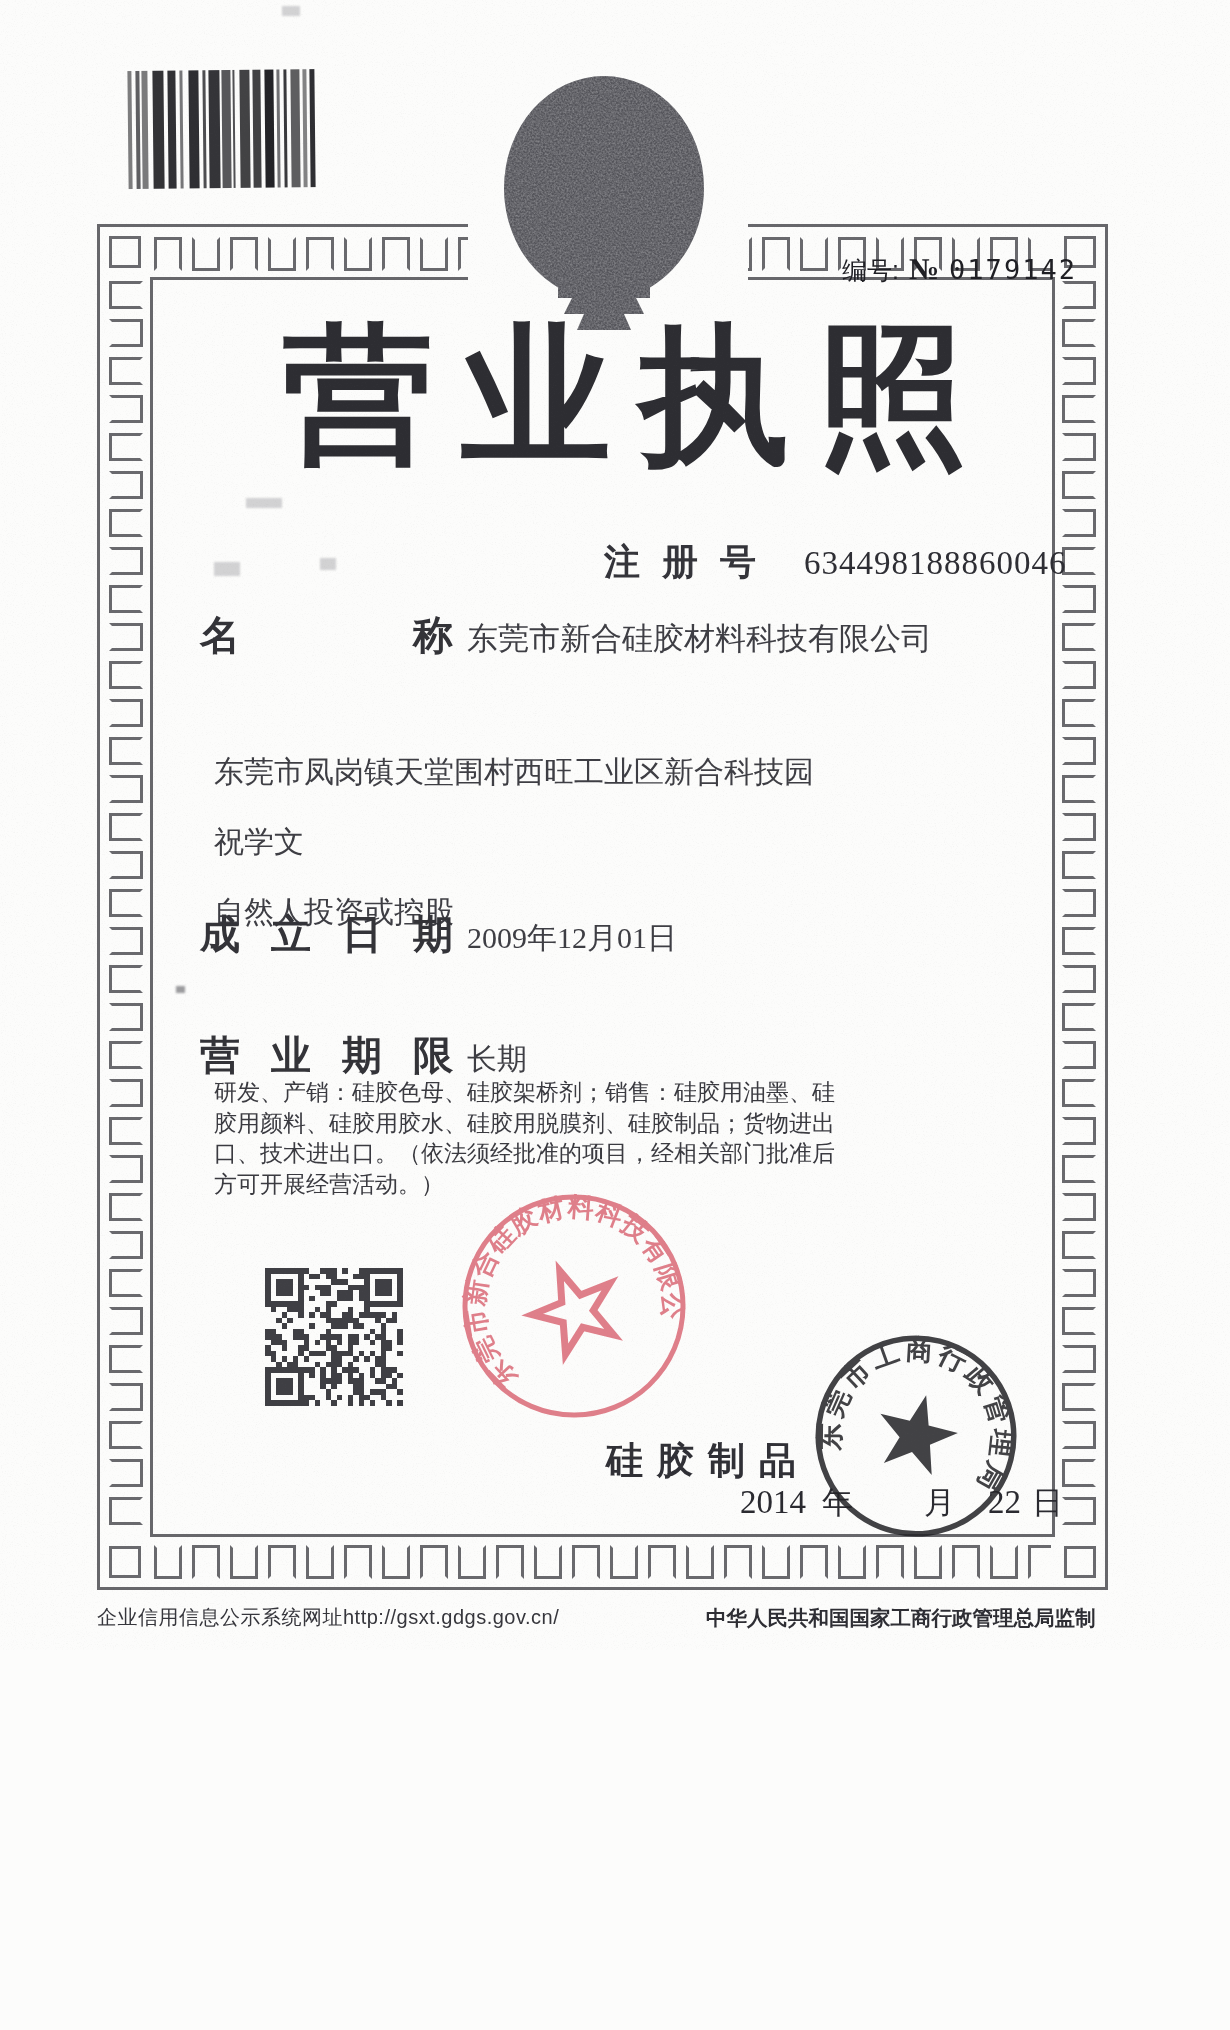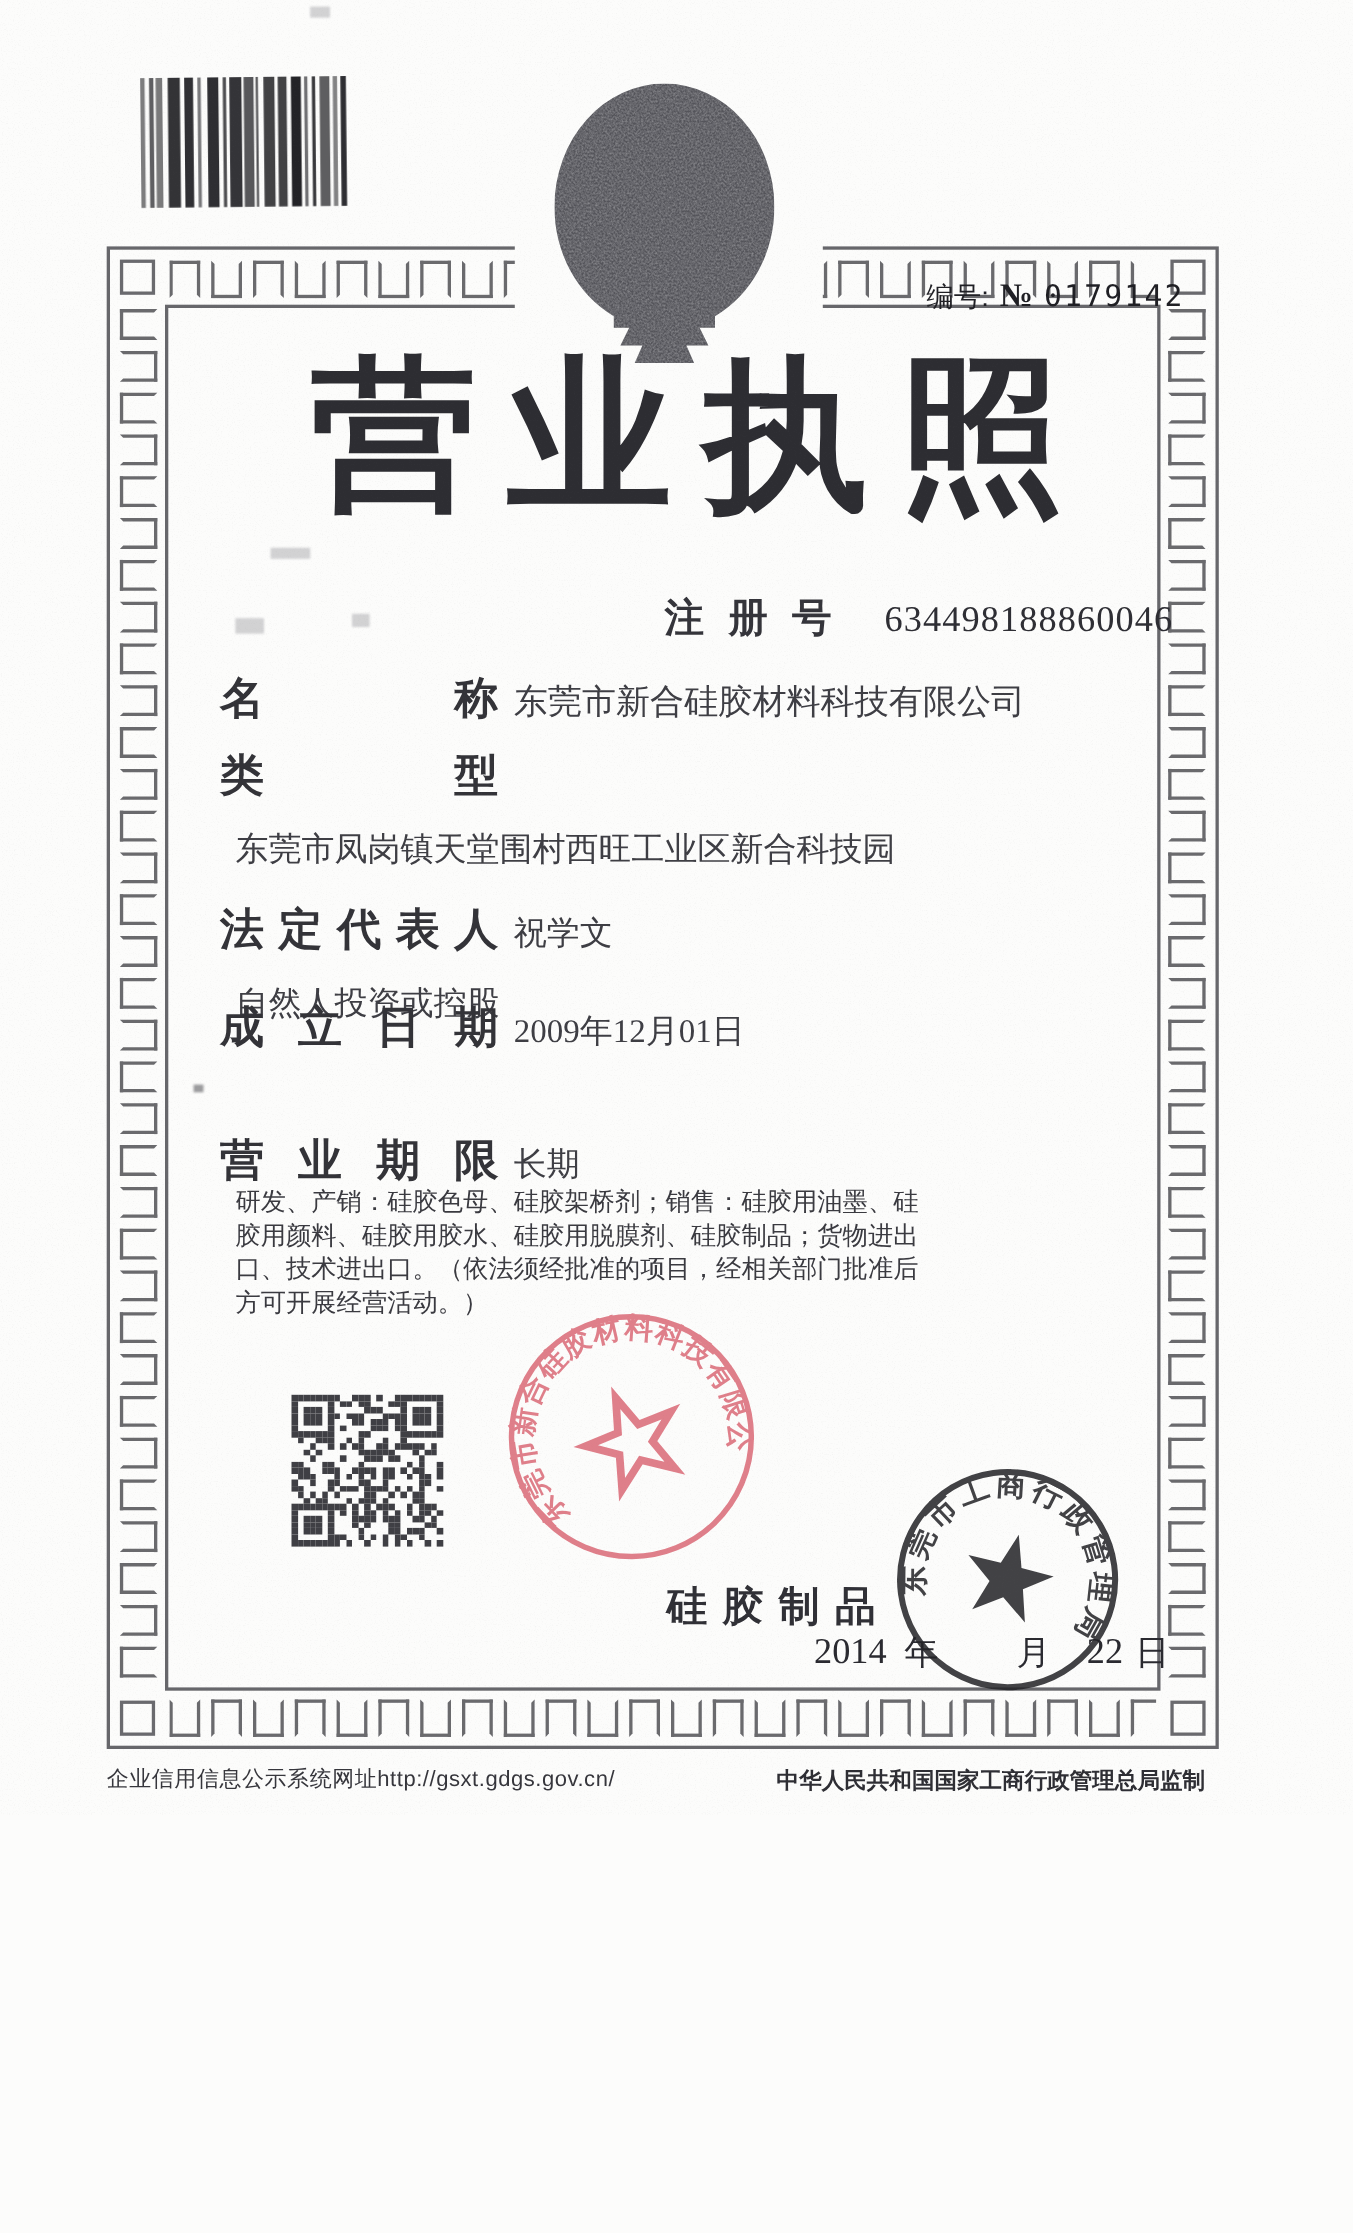--- a/index.html
+++ b/index.html
@@ -296,27 +296,25 @@
 <div id="regline">
   <span class="reg-label">注册号</span>
   <span class="reg-num">634498188860046</span>
 </div>
 
 <div class="row" id="row-name" style="top:612px">
   <div class="flabel">名称</div>
   <div class="fvalue">东莞市新合硅胶材料科技有限公司</div>
 </div>
 <div class="row" style="top:682px">
-  <div class="flabel">类型</div>
 </div>
 <div class="row" style="top:752px">
   <div class="fvalue">东莞市凤岗镇天堂围村西旺工业区新合科技园</div>
 </div>
 <div class="row" style="top:822px">
-  <div class="flabel">法定代表人</div>
   <div class="fvalue">祝学文</div>
 </div>
 <div class="row" style="top:892px">
   <div class="fvalue">自然人投资或控股</div>
 </div>
 <div class="row" style="top:911px">
   <div class="flabel">成立日期</div>
   <div class="fvalue">2009年12月01日</div>
 </div>
 <div class="row" style="top:1032px">

